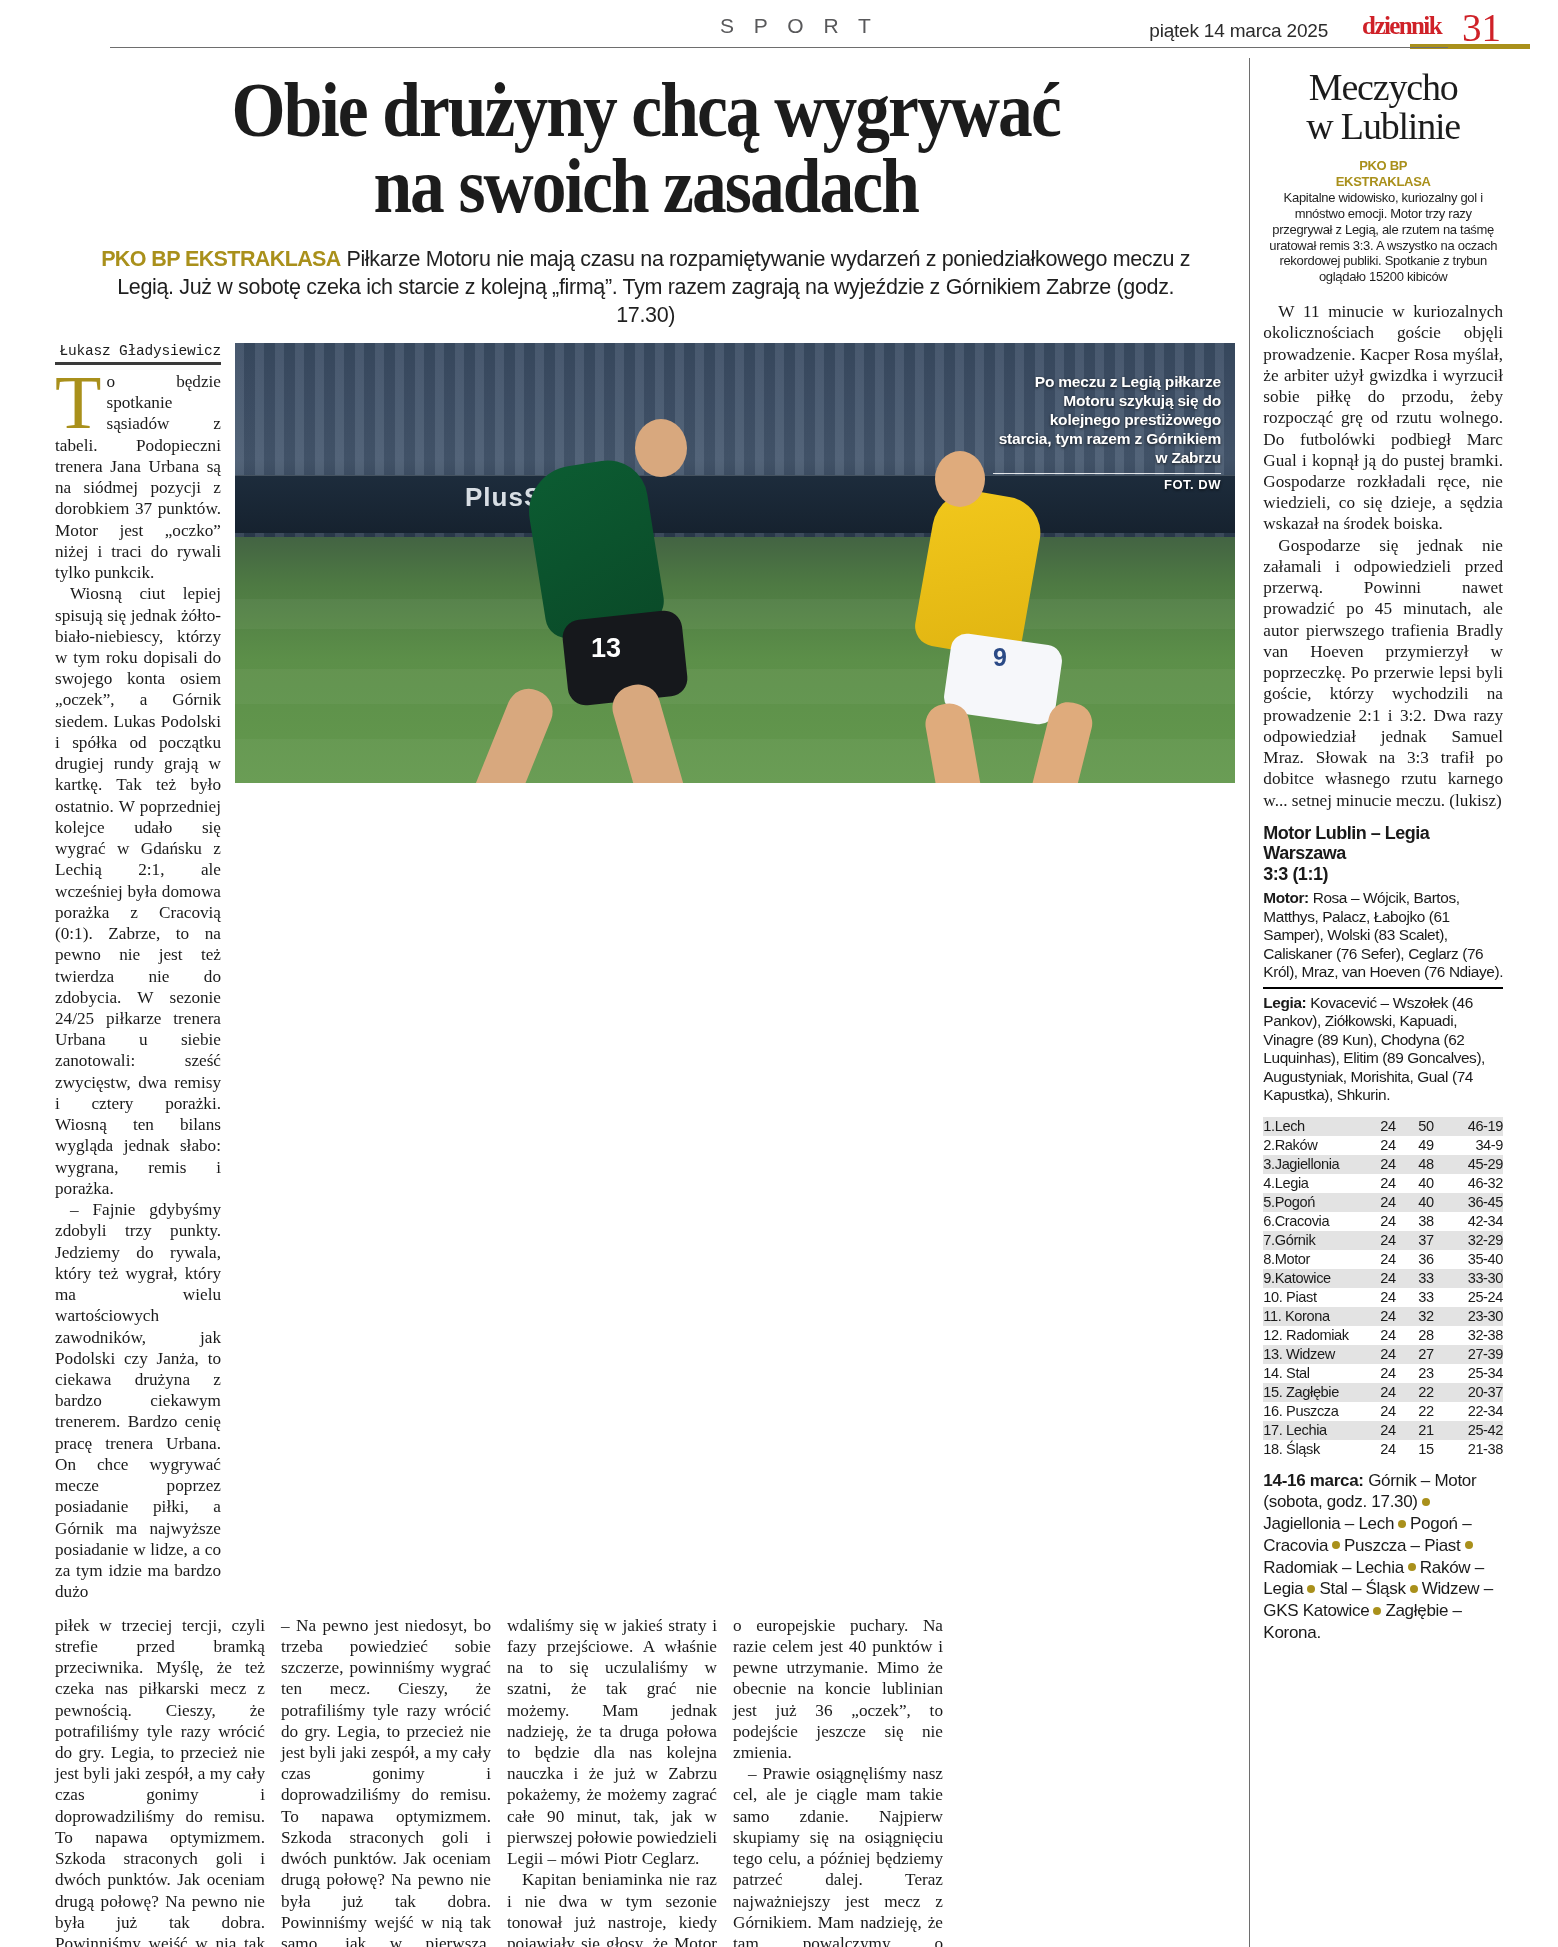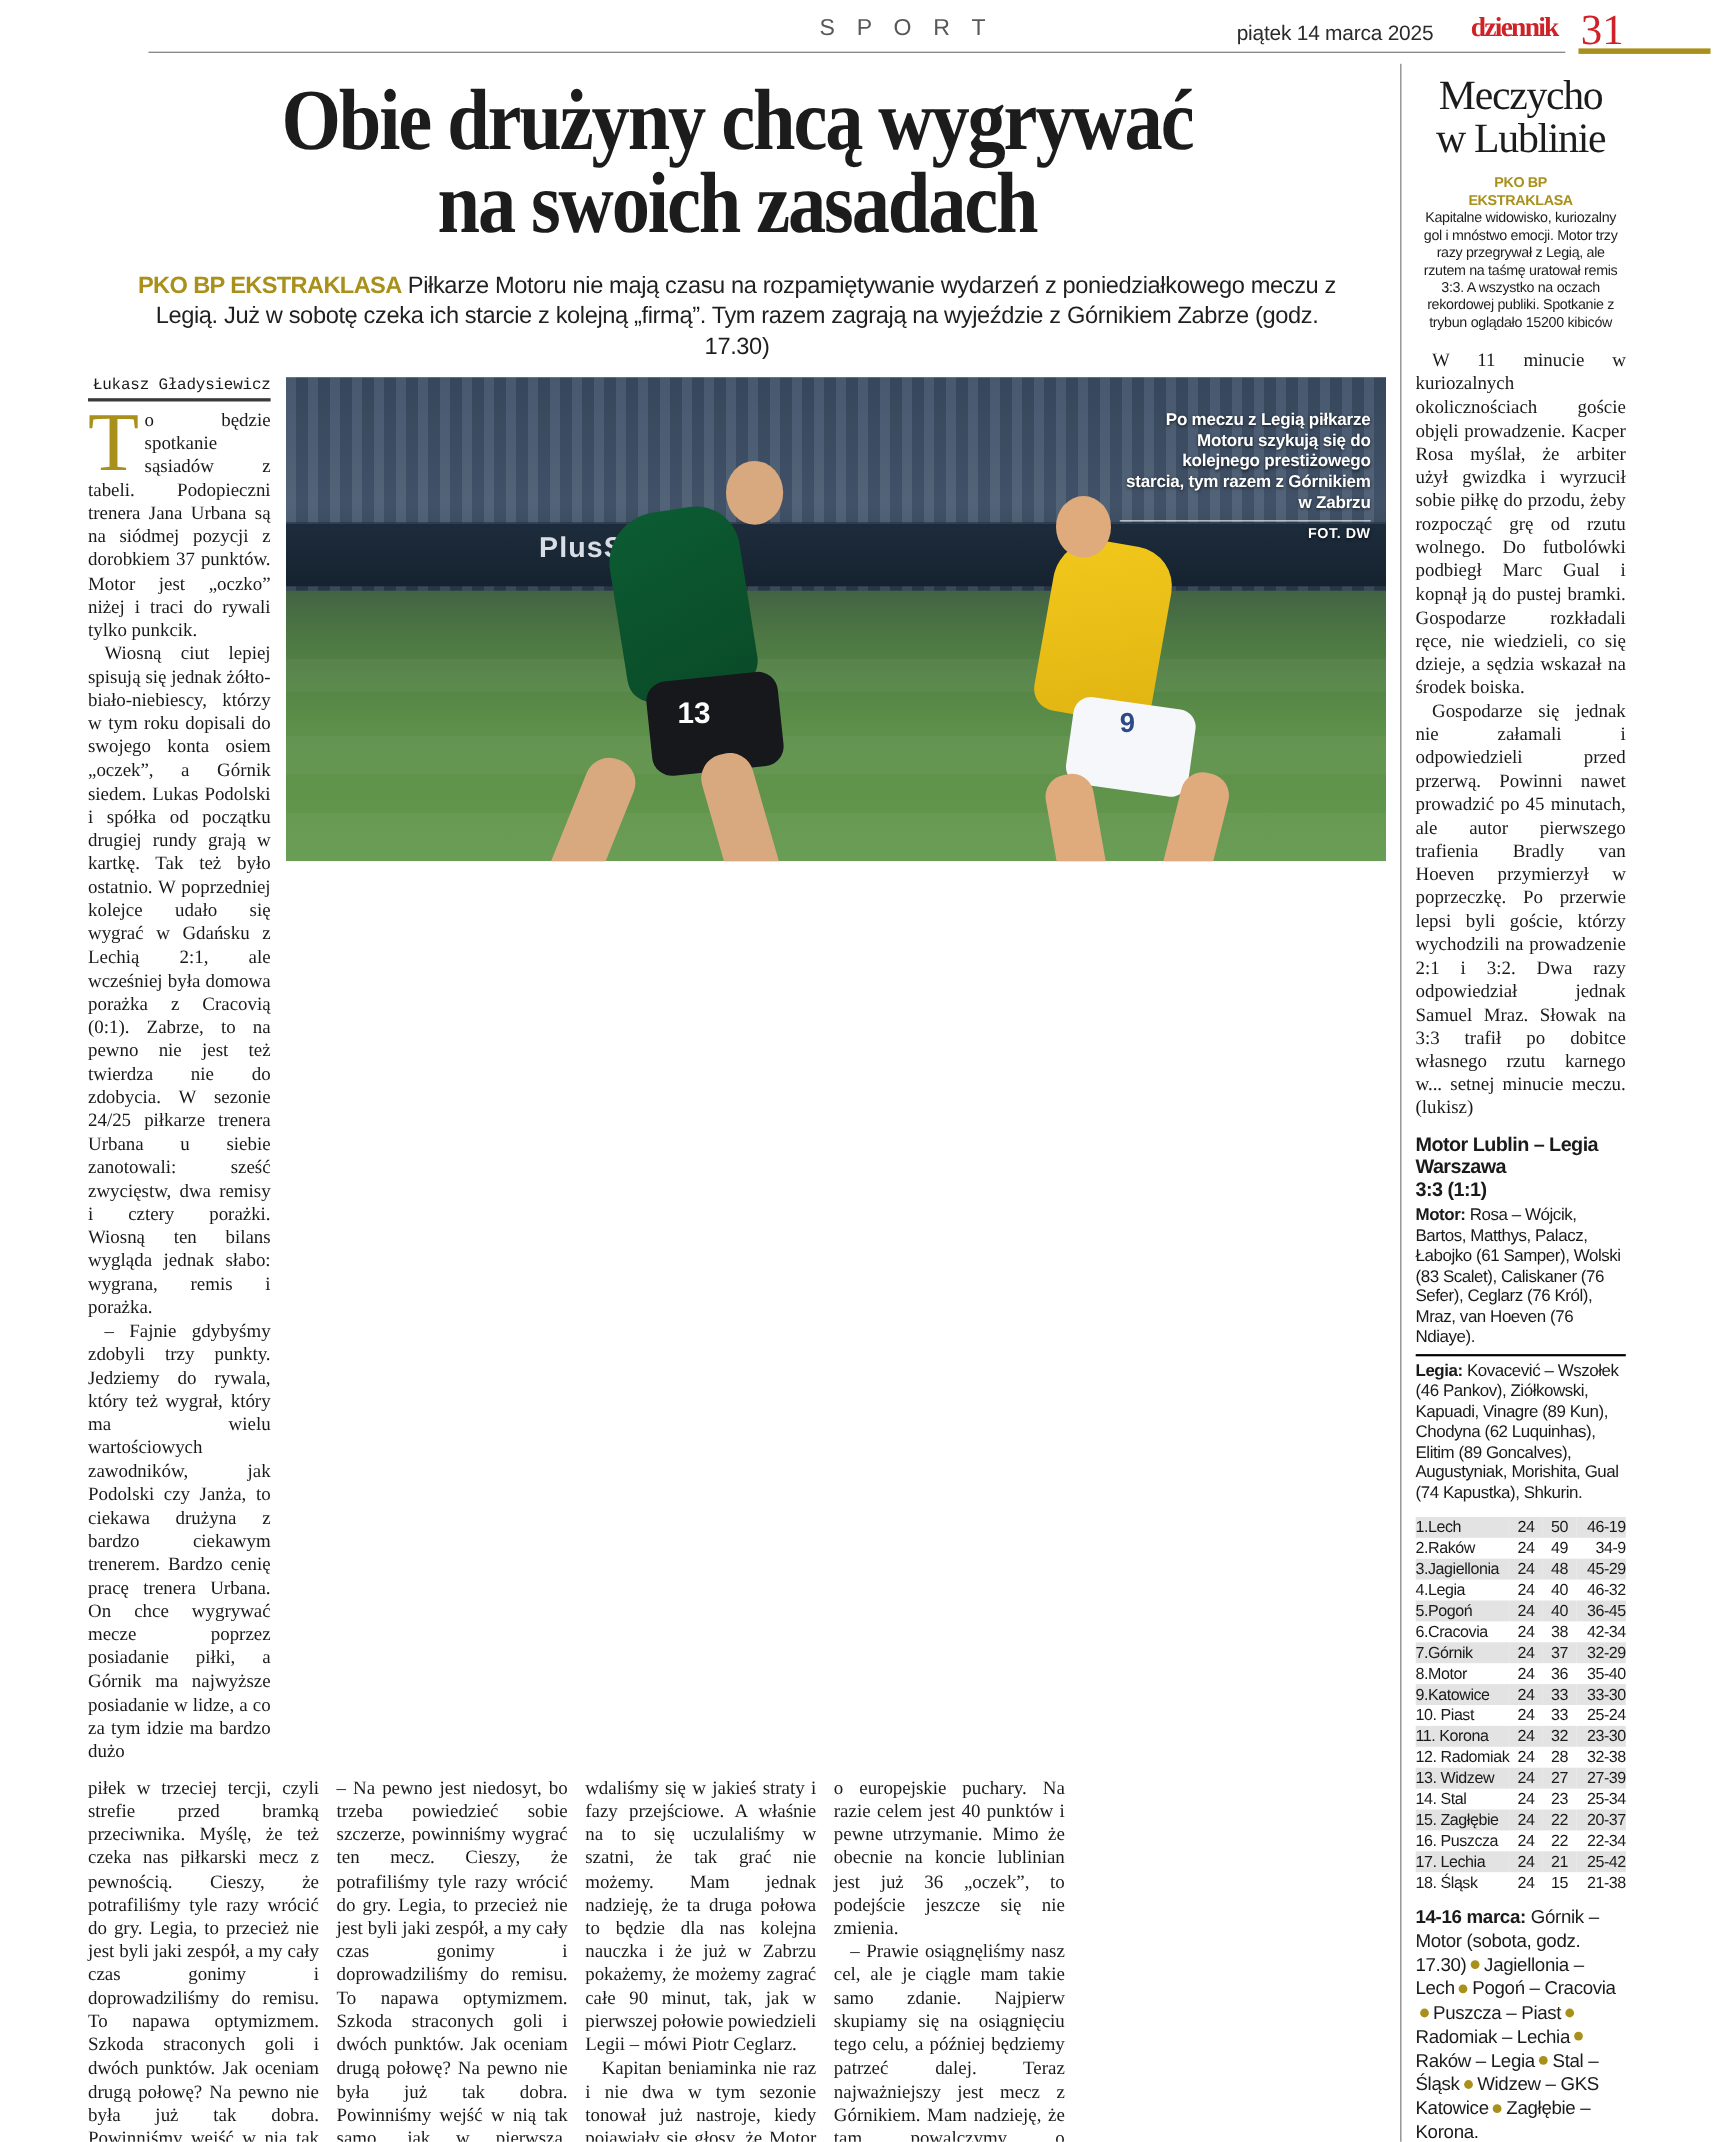--- a/index.html
+++ b/index.html
@@ -4,21 +4,21 @@
 <style>
   * { box-sizing: border-box; }
   html, body { margin:0; padding:0; }
   body {
     width:1558px; height:1947px;
     background:#ffffff;
     font-family:"Liberation Serif", serif;
     color:#1a1a1a;
     overflow:hidden;
   }
-  .page { position:relative; width:1558px; height:1520px; padding:0 80px; }
+  .page { position:relative; width:1558px; height:1520px; padding:0 55px; }
 
   
   .masthead { position:relative; height:58px; }
   .sport-word {
     position:absolute; left:665px; top:14px;
     font-family:"Liberation Sans", sans-serif;
     font-size:21px; letter-spacing:7px; color:#58585a; font-weight:400;
   }
   .sport-rule {
     position:absolute; left:1355px; top:44px; width:120px; height:5px;

